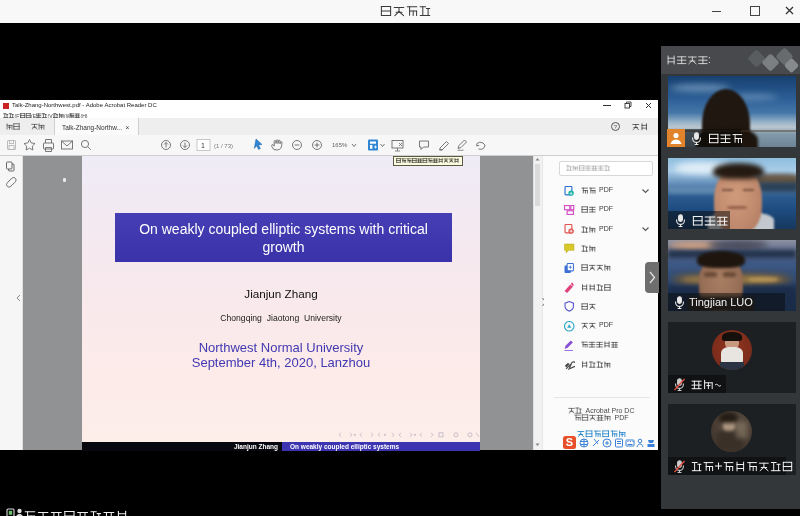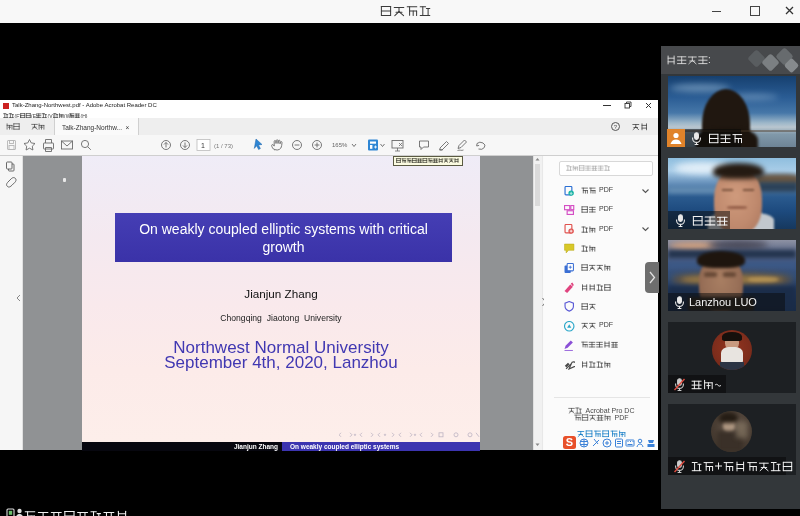--- a/index.html
+++ b/index.html
@@ -232,21 +232,21 @@
     </g>
     <path d="M20 139l-3 3 3 3" fill="none" stroke="#888" stroke-width="1"></path>
   </svg>
 <div style="position:absolute;left:23px;top:156px;width:510px;height:294px;background:#909294;"></div>
 <div style="position:absolute;left:63px;top:178px;width:3px;height:4px;background:#e8e8e8;border-radius:1px;"></div>
 <div style="position:absolute;left:82px;top:156px;width:398px;height:286px;background:linear-gradient(180deg,#efecf7 0%,#f4e9f0 28%,#f9e9ec 52%,#fcebe9 75%,#fdeeea 100%);"></div>
 <div style="position:absolute;left:115px;top:213px;width:337px;height:49px;background:linear-gradient(180deg,#453eb4 0%,#3a32a8 100%);"></div>
 <div style="position:absolute;left:115px;top:220px;width:337px;text-align:center;font-size:14px;line-height:18px;color:#fff;">On weakly coupled elliptic systems with critical<br>growth</div>
 <div style="position:absolute;left:82px;top:287px;width:398px;text-align:center;font-size:11.7px;color:#111;">Jianjun Zhang</div>
 <div style="position:absolute;left:82px;top:313px;width:398px;text-align:center;font-size:8.6px;color:#222;">Chongqing&nbsp; Jiaotong&nbsp; University</div>
-<div style="position:absolute;left:82px;top:340px;width:398px;text-align:center;font-size:17px;line-height:15px;color:#4138b2;">Northwest Normal University<br>September 4th, 2020, Lanzhou</div>
+<div style="position:absolute;left:82px;top:340px;width:398px;text-align:center;font-size:13px;line-height:15px;color:#4138b2;">Northwest Normal University<br>September 4th, 2020, Lanzhou</div>
 <svg class="ab" style="left:339px;top:432px" width="142" height="6" viewBox="0 0 142 6">
     <g fill="none" stroke="#b0a8ba" stroke-width="0.85" opacity="0.8">
       <path d="M2 0.8l-2 2 2 2"></path>
       <path d="M11 0.8l2 2-2 2"></path>
       <circle cx="16" cy="2.8" r="0.7"></circle>
       <path d="M23 0.8l-2 2 2 2"></path>
       <path d="M32 0.8l2 2-2 2"></path>
       <path d="M41 0.8l-2 2 2 2"></path>
       <circle cx="46" cy="2.8" r="0.7"></circle>
       <path d="M53 0.8l2 2-2 2"></path>
@@ -867,21 +867,21 @@
     <div style="position:absolute;left:55px;top:32px;width:13px;height:5px;background:#5f4230;filter:blur(1.4px);border-radius:30%;opacity:.85;"></div>
     <div style="position:absolute;left:20px;top:57px;width:66px;height:14px;background:#2c2620;filter:blur(1.8px);"></div>
   </div>
 <div style="position:absolute;left:668px;top:293px;width:117px;height:18px;background:rgba(10,10,10,0.5);"></div>
 <svg class="ab" style="left:673px;top:295.5px" width="13" height="13" viewBox="0 0 13 13">
     <g fill="none" stroke="#e8e8e8" stroke-width="1.1">
       <rect x="4.6" y="0.8" width="3.8" height="6.6" rx="1.9" fill="#e8e8e8"></rect>
       <path d="M2.6 5.5v1a3.9 3.9 0 0 0 7.8 0v-1M6.5 10.8v1.6M4.6 12.6h3.8"></path>
     </g>
   </svg>
-<div style="position:absolute;left:689px;top:296px;font-size:11px;color:#f4f4f4;">Lanzhou LUO</div>
+<div style="position:absolute;left:689px;top:296px;font-size:11px;color:#f4f4f4;">Tingjian LUO</div>
 <div style="position:absolute;left:668px;top:322px;width:128px;height:71px;overflow:hidden;background:#1d2023;">
     <div style="position:absolute;left:44px;top:8px;width:40px;height:40px;border-radius:50%;background:radial-gradient(circle at 50% 45%,#93351f 0%,#7e2d1c 60%,#6a2518 100%);overflow:hidden;">
       <div style="position:absolute;left:13px;top:5px;width:14px;height:15px;background:#c89a80;border-radius:45%;"></div>
       <div style="position:absolute;left:10px;top:2px;width:20px;height:9px;background:#16100c;border-radius:50% 50% 20% 20%;"></div>
       <div style="position:absolute;left:9px;top:17px;width:22px;height:17px;background:#e8e4e0;border-radius:35% 35% 20% 20%;"></div>
       <div style="position:absolute;left:8px;top:32px;width:24px;height:8px;background:#2c3444;"></div>
     </div>
   </div>
 <div style="position:absolute;left:668px;top:375px;width:58px;height:18px;background:rgba(10,10,10,0.6);"></div>
 <svg class="ab" style="left:673px;top:377.5px" width="13" height="13" viewBox="0 0 13 13">

